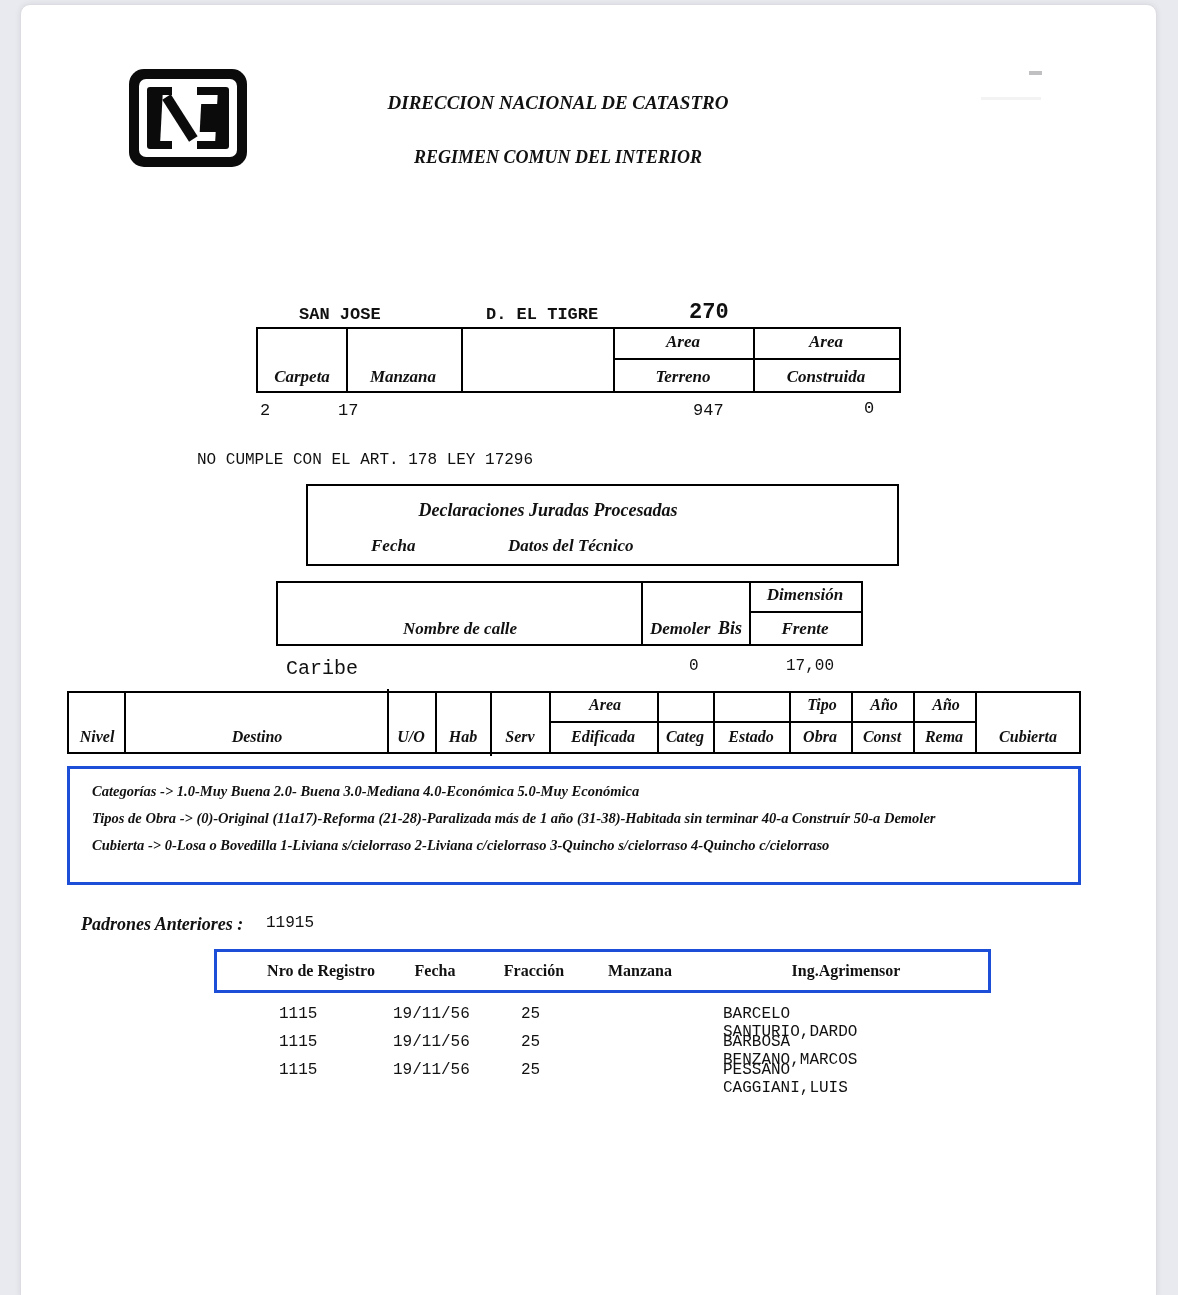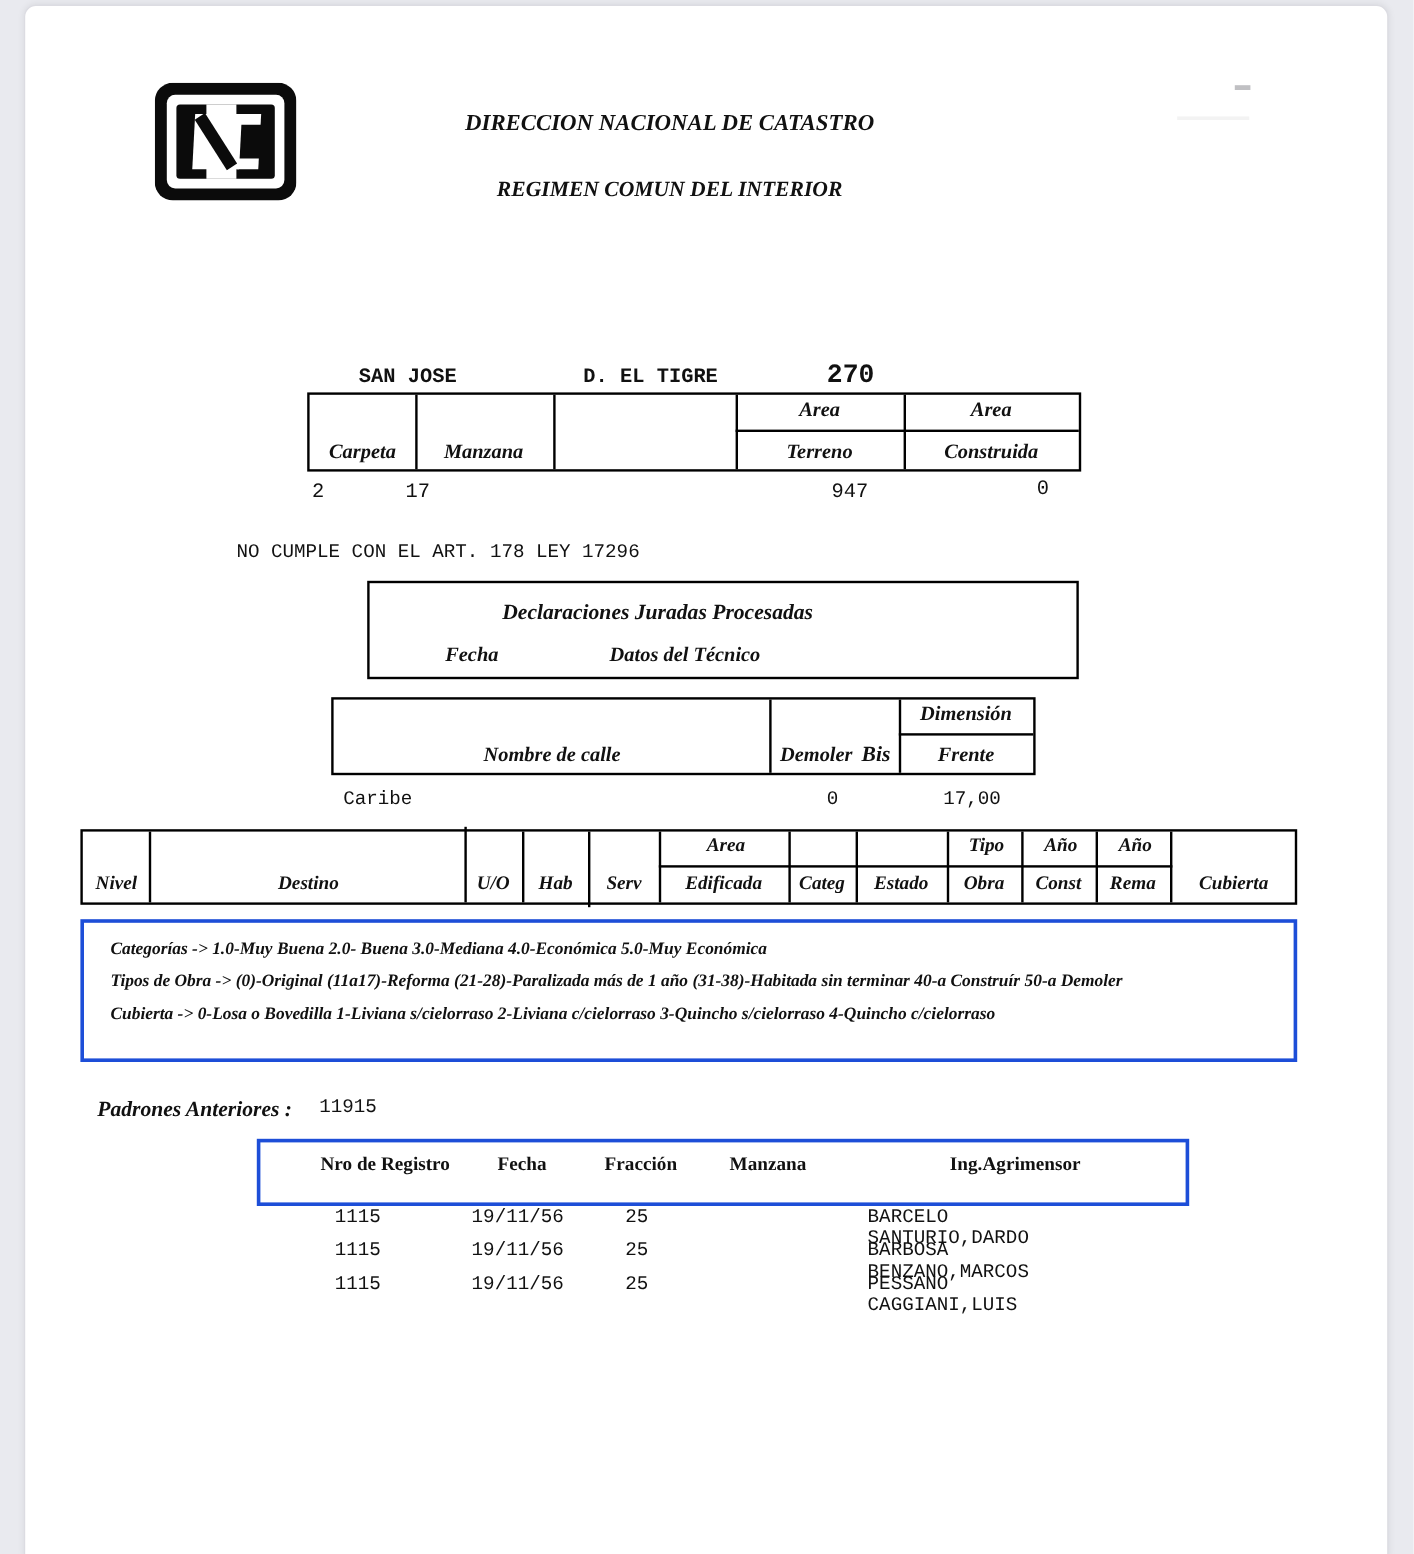--- a/index.html
+++ b/index.html
@@ -91,21 +91,21 @@
     <div class="vline" style="left:363px;"></div>
     <div class="vline" style="left:471px;"></div>
     <div class="hline" style="left:471px;right:0;top:28px;"></div>
     <span class="cellctr bi" style="left:182px;bottom:5px;font-size:17px;">Nombre de calle</span>
     <span class="abs bi" style="left:372px;bottom:5px;font-size:17px;">Demoler</span>
     <span class="abs bi" style="left:440px;bottom:5px;font-size:18px;">Bis</span>
     <span class="cellctr bi" style="left:527px;top:2px;font-size:17px;">Dimensión</span>
     <span class="cellctr bi" style="left:527px;bottom:5px;font-size:17px;">Frente</span>
   </div>
 
-  <span class="abs mono" style="left:265px;top:652px;font-size:16px;">Caribe</span>
+  <span class="abs mono" style="left:265px;top:652px;font-size:20px;">Caribe</span>
   <span class="abs mono" style="left:668px;top:652px;font-size:16px;">0</span>
   <span class="abs mono" style="left:765px;top:652px;font-size:16px;">17,00</span>
 
   <div class="box" style="left:46px;top:686px;width:1014px;height:63px;">
     <div class="vline" style="left:55px;"></div>
     <div class="vline" style="left:318px;top:-4px;"></div>
     <div class="vline" style="left:366px;"></div>
     <div class="vline" style="left:421px;bottom:-4px;"></div>
     <div class="vline" style="left:480px;"></div>
     <div class="vline" style="left:588px;"></div>
@@ -137,21 +137,21 @@
     <div class="abs" style="left:22px;top:9px;right:8px;">
       <div class="bi legendline" style="font-size:14.5px;line-height:27px;">Categorías -&gt; 1.0-Muy Buena 2.0- Buena 3.0-Mediana 4.0-Económica 5.0-Muy Económica</div>
       <div class="bi legendline" style="font-size:14.5px;line-height:27px;">Tipos de Obra -&gt; (0)-Original   (11a17)-Reforma (21-28)-Paralizada más de 1 año (31-38)-Habitada sin terminar 40-a Construír 50-a Demoler</div>
       <div class="bi legendline" style="font-size:14.5px;line-height:27px;">Cubierta -&gt; 0-Losa o Bovedilla 1-Liviana s/cielorraso 2-Liviana c/cielorraso 3-Quincho s/cielorraso 4-Quincho c/cielorraso</div>
     </div>
   </div>
 
   <span class="abs bi" style="left:60px;top:909px;font-size:18px;">Padrones Anteriores :</span>
   <span class="abs mono" style="left:245px;top:909px;font-size:16px;">11915</span>
 
-  <div class="box3" style="left:193px;top:944px;width:777px;height:56px;">
+  <div class="box3" style="left:193px;top:944px;width:777px;height:44px;">
     <span class="cellctr b" style="left:104px;top:10px;font-size:16px;">Nro de Registro</span>
     <span class="cellctr b" style="left:218px;top:10px;font-size:16px;">Fecha</span>
     <span class="cellctr b" style="left:317px;top:10px;font-size:16px;">Fracción</span>
     <span class="cellctr b" style="left:423px;top:10px;font-size:16px;">Manzana</span>
     <span class="cellctr b" style="left:629px;top:10px;font-size:16px;">Ing.Agrimensor</span>
   </div>
 
   <div class="abs" style="left:0;top:1000px;">
     <span class="abs mono" style="left:258px;font-size:16px;">1115</span>
     <span class="abs mono" style="left:372px;font-size:16px;">19/11/56</span>

